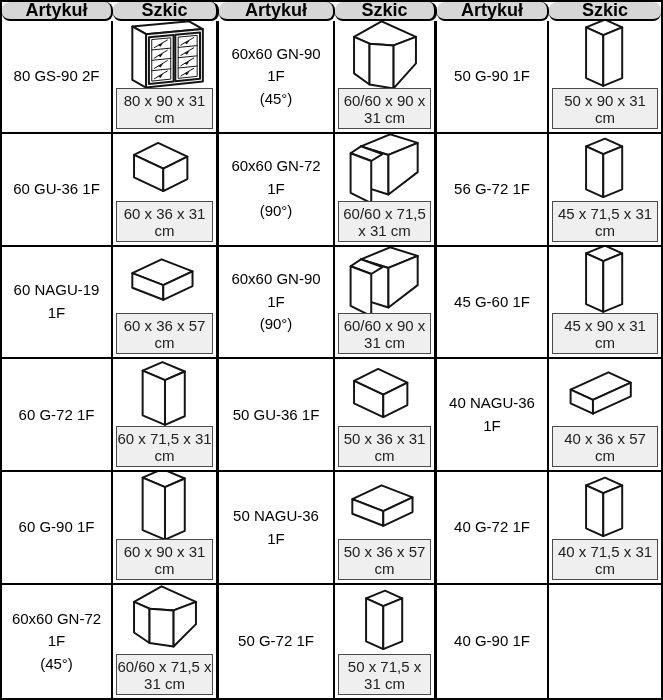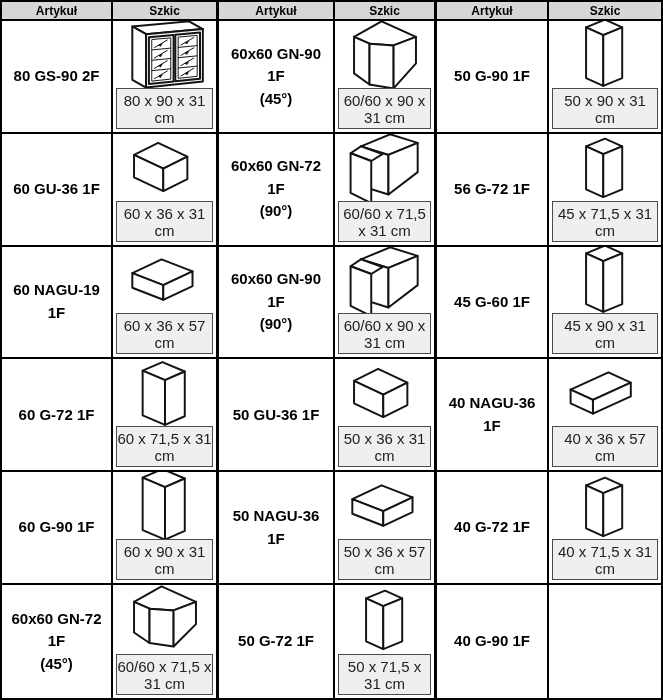--- a/index.html
+++ b/index.html
@@ -9,23 +9,23 @@
     border:2px solid #000;
     display:grid;
     grid-template-columns:111px 106px 116px 102px 112px 112px;
     grid-template-rows:19px repeat(6,112.8px);
   }
   .cell{box-sizing:border-box;border-right:2px solid #000;border-bottom:2px solid #000;overflow:hidden;}
   .c5{border-right:none;}
   .gsep{border-right-width:3px;}
   .lastrow{border-bottom:none;}
   .hcell{background:#d6d6d6;display:flex;align-items:center;justify-content:center;
-    font-weight:bold;font-size:12px;}
+    font-weight:bold;font-size:18px;border-radius:8px;}
   .art{display:flex;align-items:center;justify-content:center;text-align:center;
-    font-weight:bold;font-size:15px;line-height:1.5;white-space:pre-line;padding:7px 4px;}
+    font-weight:normal;font-size:15px;line-height:1.5;white-space:pre-line;padding:7px 4px;}
   .szk{display:flex;flex-direction:column;}
   .draw{flex:1;display:flex;align-items:center;justify-content:center;min-height:0;}
   .dim{margin:0 3px 3px 3px;border:1px solid #4a4a4a;background:#efefef;
     font-size:15px;color:#222;text-align:center;padding:3px 0 2px 0;}
   svg polygon{fill:#fff;stroke:#141414;stroke-width:2.3;stroke-linejoin:round;}
   svg line{stroke:#141414;stroke-width:2.3;stroke-linecap:round;}
   svg line.thin{stroke-width:1.15;}
   svg polygon.thin{fill:none;stroke-width:1.15;}
   svg polygon.fillmark{fill:#141414;stroke:none;}
 </style>

